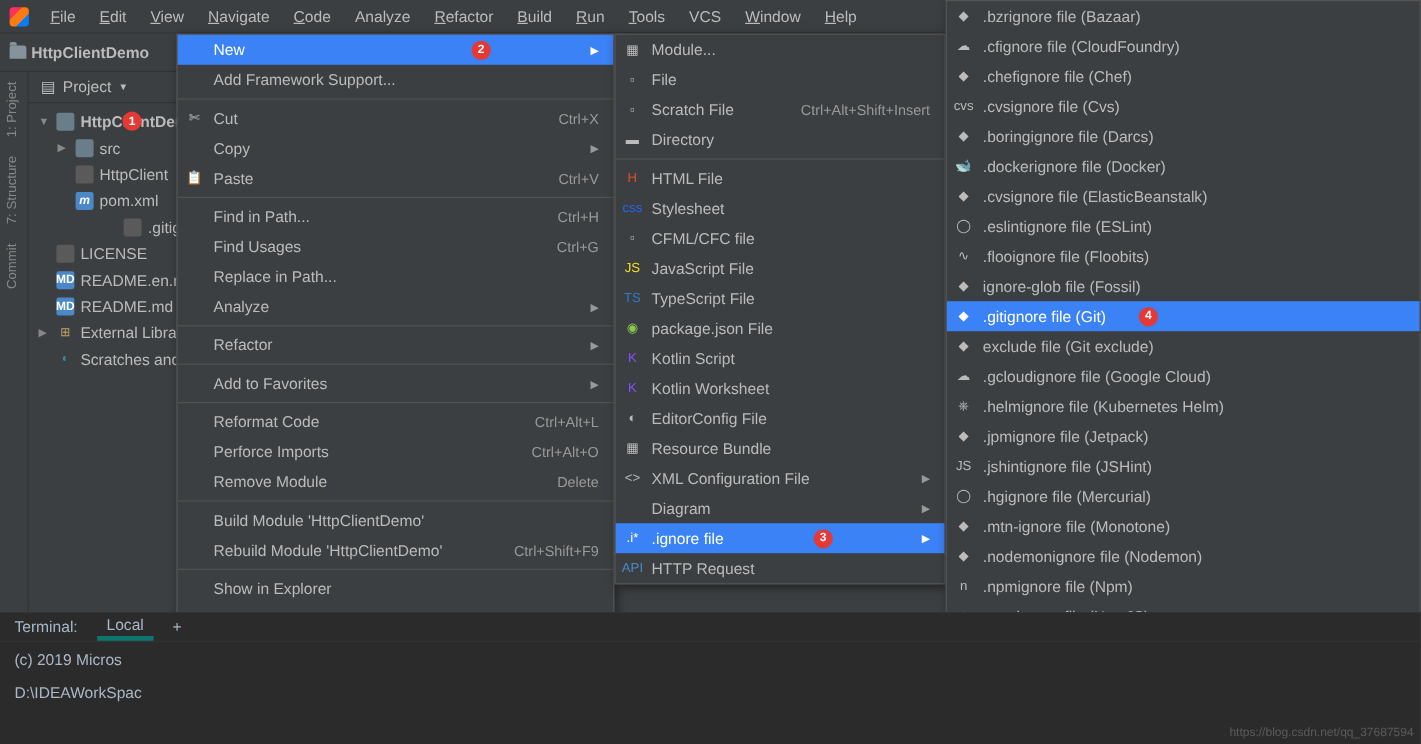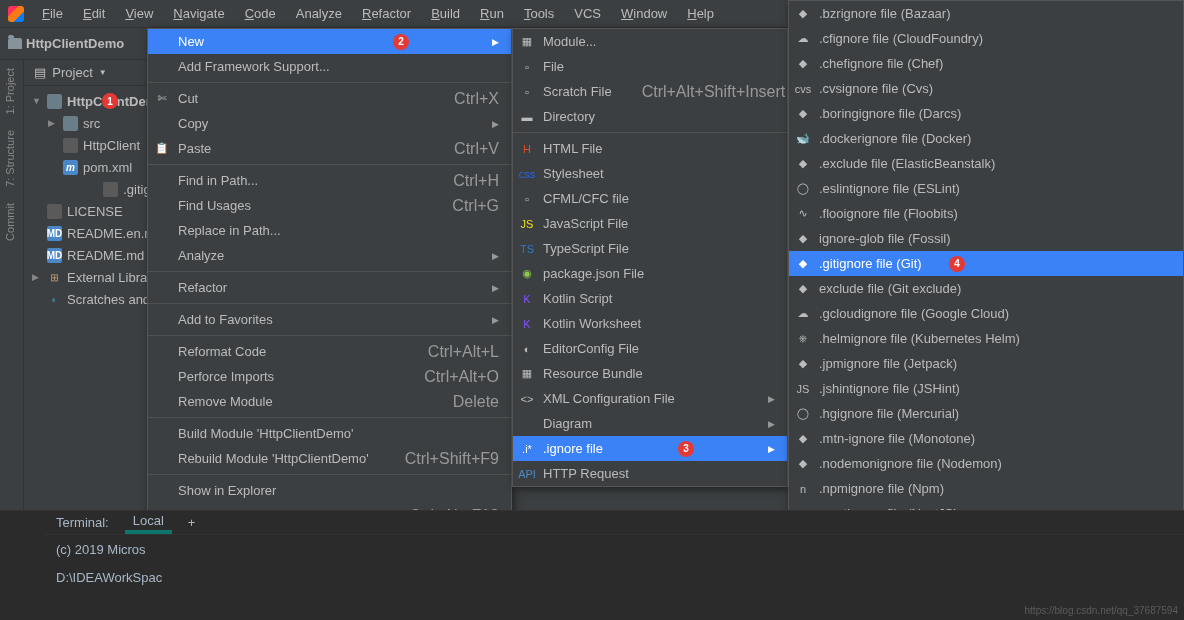--- a/index.html
+++ b/index.html
@@ -24,29 +24,29 @@
 .icn-folder { background: #6a7e8a; }
 .icn-file { background: #5a5a5a; color: #ccc; }
 .icn-md { background: #4a88c7; color: #fff; font-size: 8px; font-weight: bold; }
 .icn-m { background: #4a88c7; color: #fff; font-weight: bold; font-style: italic; }
 .icn-lib { color: #c9a26b; }
 .icn-scratch { color: #3e86a0; }
 .badge-red { position: absolute; width: 16px; height: 16px; background: #e53935; border-radius: 50%; color: #fff; font-size: 10px; display: flex; align-items: center; justify-content: center; font-weight: bold; }
 .context-menu { position: absolute; background: #3c3f41; border: 1px solid #555; box-shadow: 2px 2px 8px rgba(0,0,0,0.5); }
 .ctx-row { height: 25px; display: flex; align-items: center; padding: 0 12px 0 30px; position: relative; cursor: pointer; white-space: nowrap; }
 .ctx-row.highlighted { background: #3b82f6; color: #fff; }
-.ctx-row .shortcut { margin-left: auto; padding-left: 30px; color: #999; font-size: 16px; }
+.ctx-row .shortcut { margin-left: auto; padding-left: 30px; color: #999; font-size: 12px; }
 .ctx-row .arrow-r { margin-left: auto; padding-left: 20px; font-size: 9px; color: #999; }
 .ctx-row.highlighted .arrow-r { color: #fff; }
 .ctx-row .ctx-icon { position: absolute; left: 6px; width: 16px; height: 16px; display: flex; align-items: center; justify-content: center; font-size: 11px; }
 .ctx-sep { height: 1px; background: #515151; margin: 3px 0; }
 .menu1 { left: 147px; top: 28px; width: 365px; }
 .menu2 { left: 512px; top: 28px; width: 276px; }
 .menu3 { left: 788px; top: 0px; width: 396px; }
-.terminal-pane { position: absolute; left: 0; bottom: 0; right: 0; height: 110px; background: #2b2b2b; border-top: 1px solid #323232; color: #a9b7c6; font-family: Consolas, monospace; font-size: 13px; padding-left: 44px; }
+.terminal-pane { position: absolute; left: 0; bottom: 0; right: 0; height: 110px; background: #2b2b2b; border-top: 1px solid #323232; color: #a9b7c6; font-family: Consolas, monospace; font-size: 13px; }
 .terminal-tabs { height: 24px; display: flex; align-items: center; padding: 0 12px; gap: 16px; border-bottom: 1px solid #323232; }
 .terminal-tab { padding: 2px 8px; }
 .terminal-tab.active { border-bottom: 4px solid #0f766e; }
 .terminal-body { padding: 6px 12px; line-height: 18px; }
 .title-right { margin-left: auto; color: #888; }
 .watermark { position: absolute; right: 6px; bottom: 4px; font-size: 10px; color: rgba(200,200,200,0.3); }
 </style>
 </head>
 <body>
 
@@ -341,21 +341,21 @@
     <div class="ctx-row">
       <span class="ctx-icon">◆</span>
       <span>.boringignore file (Darcs)</span>
     </div>
     <div class="ctx-row">
       <span class="ctx-icon">🐋</span>
       <span>.dockerignore file (Docker)</span>
     </div>
     <div class="ctx-row">
       <span class="ctx-icon">◆</span>
-      <span>.exclude file (ElasticBeanstalk)</span>
+      <span>.cvsignore file (ElasticBeanstalk)</span>
     </div>
     <div class="ctx-row">
       <span class="ctx-icon">◯</span>
       <span>.eslintignore file (ESLint)</span>
     </div>
     <div class="ctx-row">
       <span class="ctx-icon">∿</span>
       <span>.flooignore file (Floobits)</span>
     </div>
     <div class="ctx-row">

